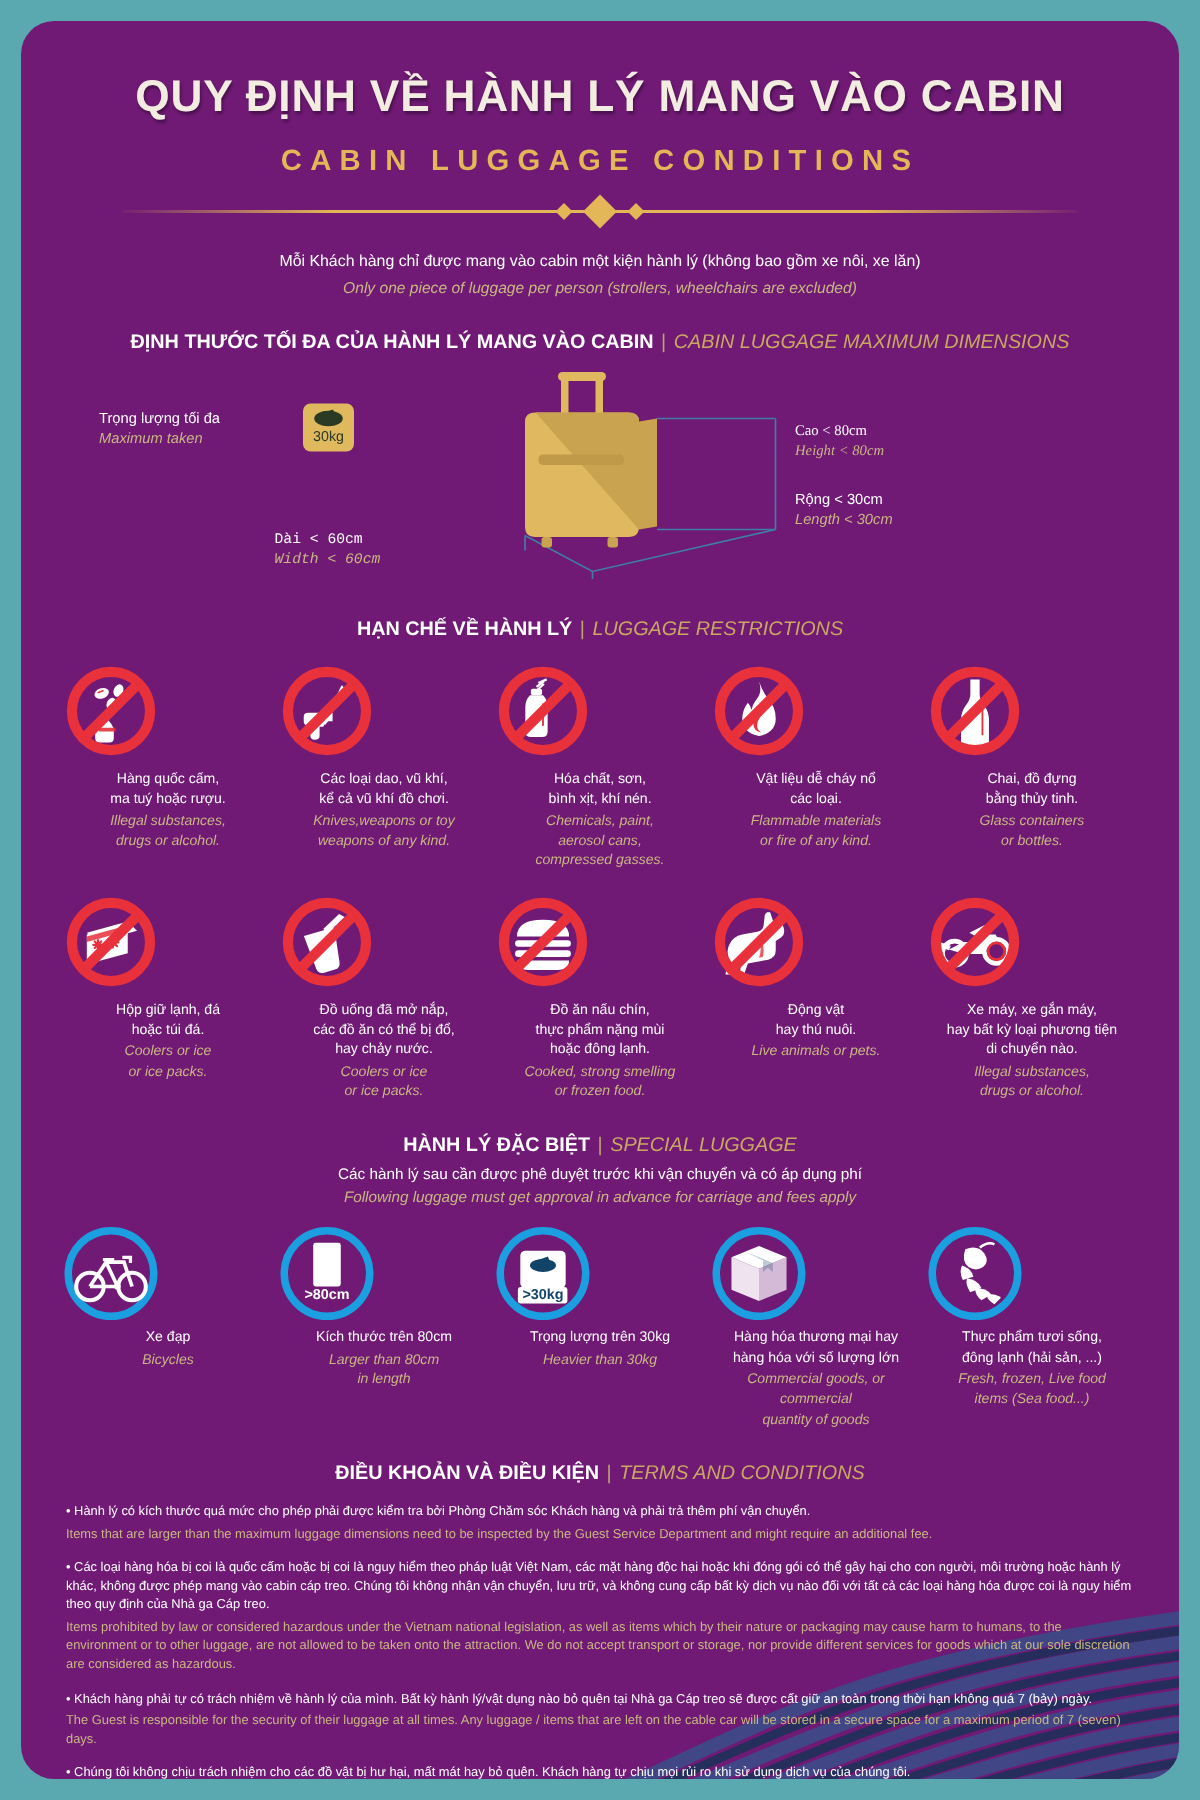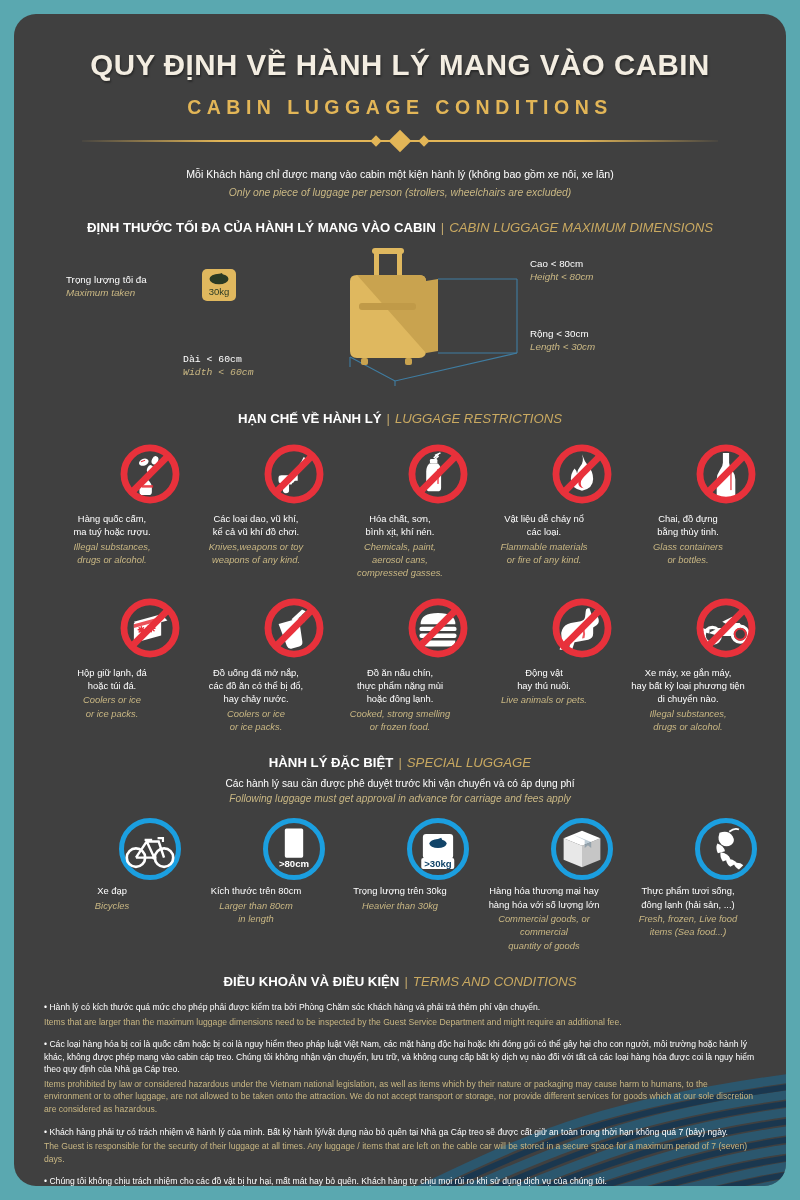--- a/index.html
+++ b/index.html
@@ -6,21 +6,21 @@
   html, body {
     width: 800px; height: 1200px;
     background: #5aa8b0;
     font-family: "Liberation Sans", sans-serif;
     overflow: hidden;
   }
   .frame {
     position: absolute;
     left: 14px; top: 14px;
     width: 772px; height: 1172px;
-    background: #404040;
+    background: #701a75;
     border-radius: 22px;
     overflow: hidden;
   }
   .waves { position: absolute; right: 0; bottom: 0; width: 420px; height: 230px; pointer-events: none; }
 
   .inner { position: relative; z-index: 3; padding: 0 26px; }
 
   
   .title-vi {
     text-align: center;
@@ -58,32 +58,32 @@
   .sec-sub-vi { text-align: center; color: #ffffff; font-size: 10.2px; padding-top: 8px; }
   .sec-sub-en { text-align: center; color: #c9b783; font-size: 10.2px; font-style: italic; padding-top: 4px; }
 
   
   .dim-wrap { position: relative; height: 148px; margin-top: 6px; }
   .dim-lbl { position: absolute; font-size: 9.8px; line-height: 1.35; }
   .dim-lbl .vi { color: #ffffff; display: block; }
   .dim-lbl .en { color: #c9b783; font-style: italic; display: block; }
   #dim-weight { left: 26px; top: 32px; text-align: left; }
   #dim-scale { left: 162px; top: 28px; }
-  #dim-height { left: 490px; top: 16px; }
+  #dim-height { left: 490px; top: 40px; font-family: Liberation Serif, serif; }
   #dim-depth  { left: 490px; top: 86px; }
   #dim-width  { left: 143px; top: 112px; font-family: Liberation Mono, monospace; }
   .scale-box { width: 34px; height: 32px; background: #e0b85e; border-radius: 5px;
      position: relative; }
   .scale-box .kg { position: absolute; bottom: 2px; left: 0; right: 0; text-align: center;
      color: #2a3a24; font-size: 9.5px; font-weight: normal; }
 
   
   .grid5 { display: flex; margin-top: 10px; }
   .cell { flex: 1; text-align: center; padding: 0 3px; }
-  .cell .icon-holder { height: 76px; display: flex; align-items: center; justify-content: flex-end; }
+  .cell .icon-holder { height: 76px; display: flex; align-items: center; justify-content: flex-start; }
   .cap-vi { color: #ffffff; font-size: 9.4px; line-height: 1.42; }
   .cap-en { color: #c9b783; font-size: 9.4px; line-height: 1.42; font-style: italic; margin-top: 1px; }
 
   
   .grid5.special .icon-holder { height: 70px; }
 
   
   .terms { margin-top: 12px; padding: 0 4px; }
   .t-vi { color: #ffffff; font-size: 8.6px; line-height: 1.46; margin-top: 10px; }
   .t-en { color: #c9b783; font-size: 8.6px; line-height: 1.46; margin-top: 2px; }

